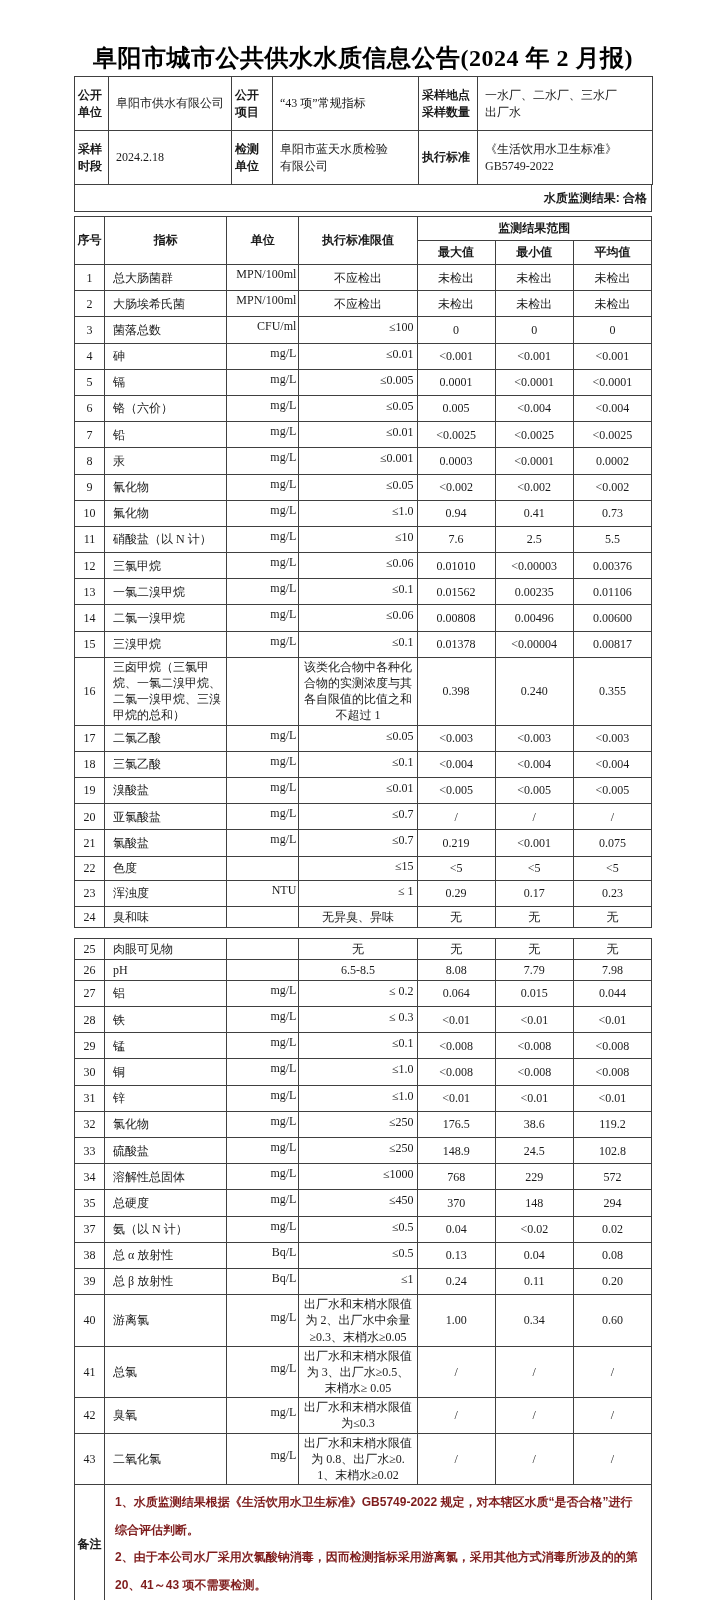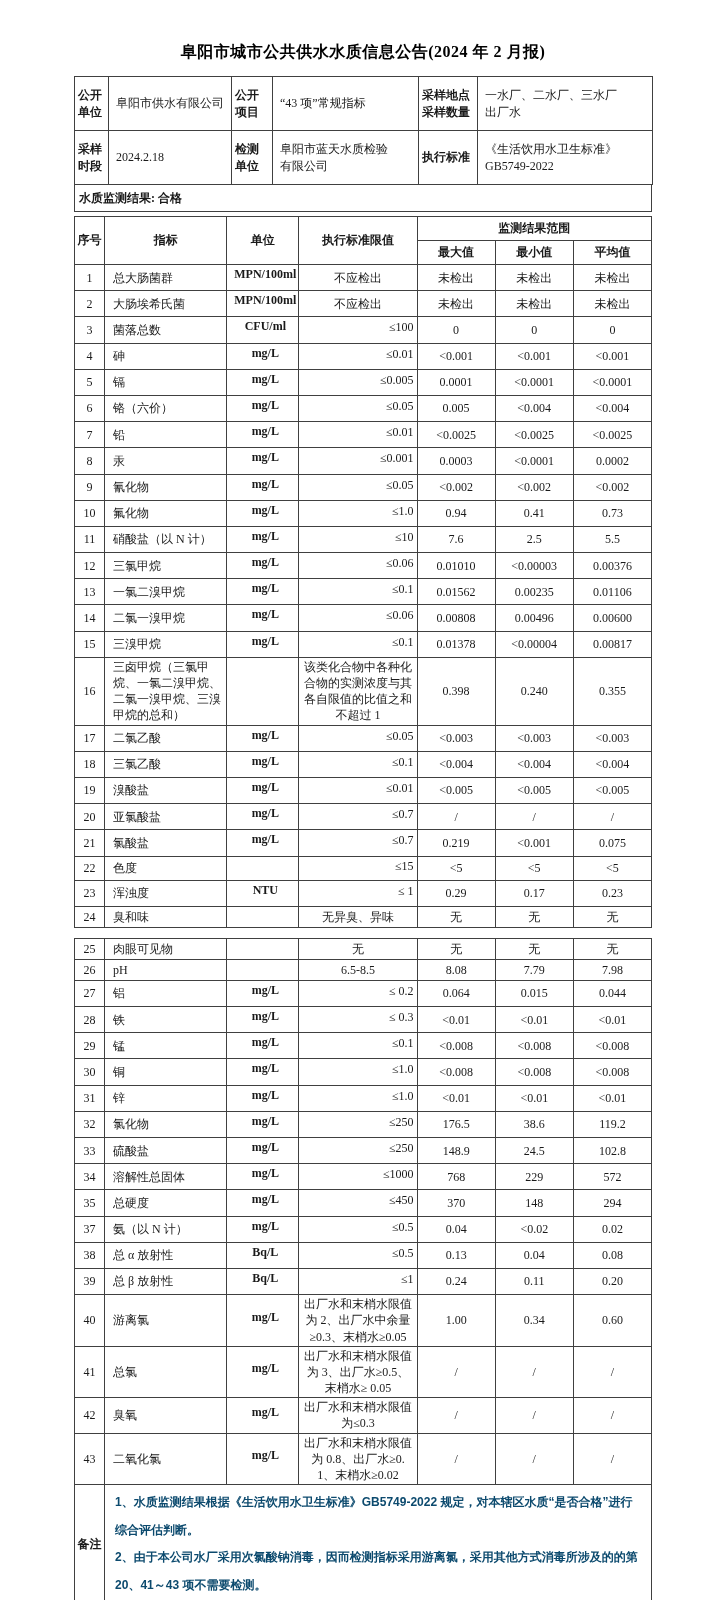--- a/index.html
+++ b/index.html
@@ -2,69 +2,69 @@
 <html><head>
 <meta charset="utf-8">
 <style>
   html,body{margin:0;padding:0;background:#ffffff;}
   body{
     width:725px;height:1600px;overflow:hidden;color:#1a1a1a;
     font-family:"Liberation Serif","DejaVu Serif",serif;
   }
   .page{padding:42px 0 0 74px;}
   .title{
-    width:578px;margin:0 0 13px 0;text-align:center;
-    font-size:16px;font-weight:bold;color:#000;
+    width:578px;margin:0 0 2px 0;text-align:center;
+    font-size:24px;font-weight:bold;color:#000;
     font-family:"Liberation Serif","DejaVu Serif",serif;
     letter-spacing:0.5px;
   }
   table{border-collapse:collapse;table-layout:fixed;width:578px;background:#fff;}
   td,th{
     border:1px solid #404040;font-size:12px;line-height:1.35;
     padding:2px 4px;vertical-align:middle;word-break:break-all;
     color:#1a1a1a;
   }
   
   .info tr{height:54px;}
   .info .lbl{
     font-family:"Liberation Sans","DejaVu Sans",sans-serif;
     font-weight:bold;text-align:left;padding:2px 3px;white-space:pre-line;margin-left:19px;
   }
   .info .val{text-align:left;padding:2px 7px;white-space:pre-line;}
   
   .result{margin-top:-1px;}
   .result td{
-    height:22px;text-align:left;font-weight:bold;
-    font-family:Liberation Serif, serif;
+    height:22px;text-align:right;font-weight:bold;
+    font-family:Liberation Sans, sans-serif;
   }
   
   .main{margin-top:4px;}
   .main2{margin-top:10px;}
   .main thead th,.main2 thead th{
     font-family:"Liberation Sans","DejaVu Sans",sans-serif;
     font-weight:bold;text-align:center;height:21px;padding:1px 2px;
   }
   .main tbody tr,.main2 tbody tr{height:21px;}
   .c-no{text-align:center;padding:1px 1px;}
   .c-name{text-align:left;padding:1px 4px 1px 8px;margin-left:39px;}
-  .c-unit{text-align:center;padding:1px 2px 8px 7px;font-weight:bold;}
+  .c-unit{text-align:right;padding:1px 2px 8px 7px;}
   .c-limit{text-align:right;padding:1px 3px 6px 6px;}
   .c-limit.center{text-align:center;padding:1px 3px;}
   .c-max,.c-min,.c-avg{text-align:center;padding:1px 2px;}
   
   .remark-lbl{
     text-align:center;padding:1px 1px;font-weight:bold;
     font-family:"Liberation Sans","DejaVu Sans",sans-serif;
     margin-top:30px;
   }
   .remark-body{text-align:left;padding:4px 10px;}
   .remark-body p{
     margin:0;line-height:2.3;font-size:12px;
     font-family:"Liberation Sans","DejaVu Sans",sans-serif;
-    font-weight:bold;color:#0c4a6e;
+    font-weight:bold;color:#7f1d1d;
   }
 </style>
 </head>
 <body>
 
 <div class="page">
 
   <h1 class="title">阜阳市城市公共供水水质信息公告(2024 年 2 月报)</h1>
 
   <table class="info">

